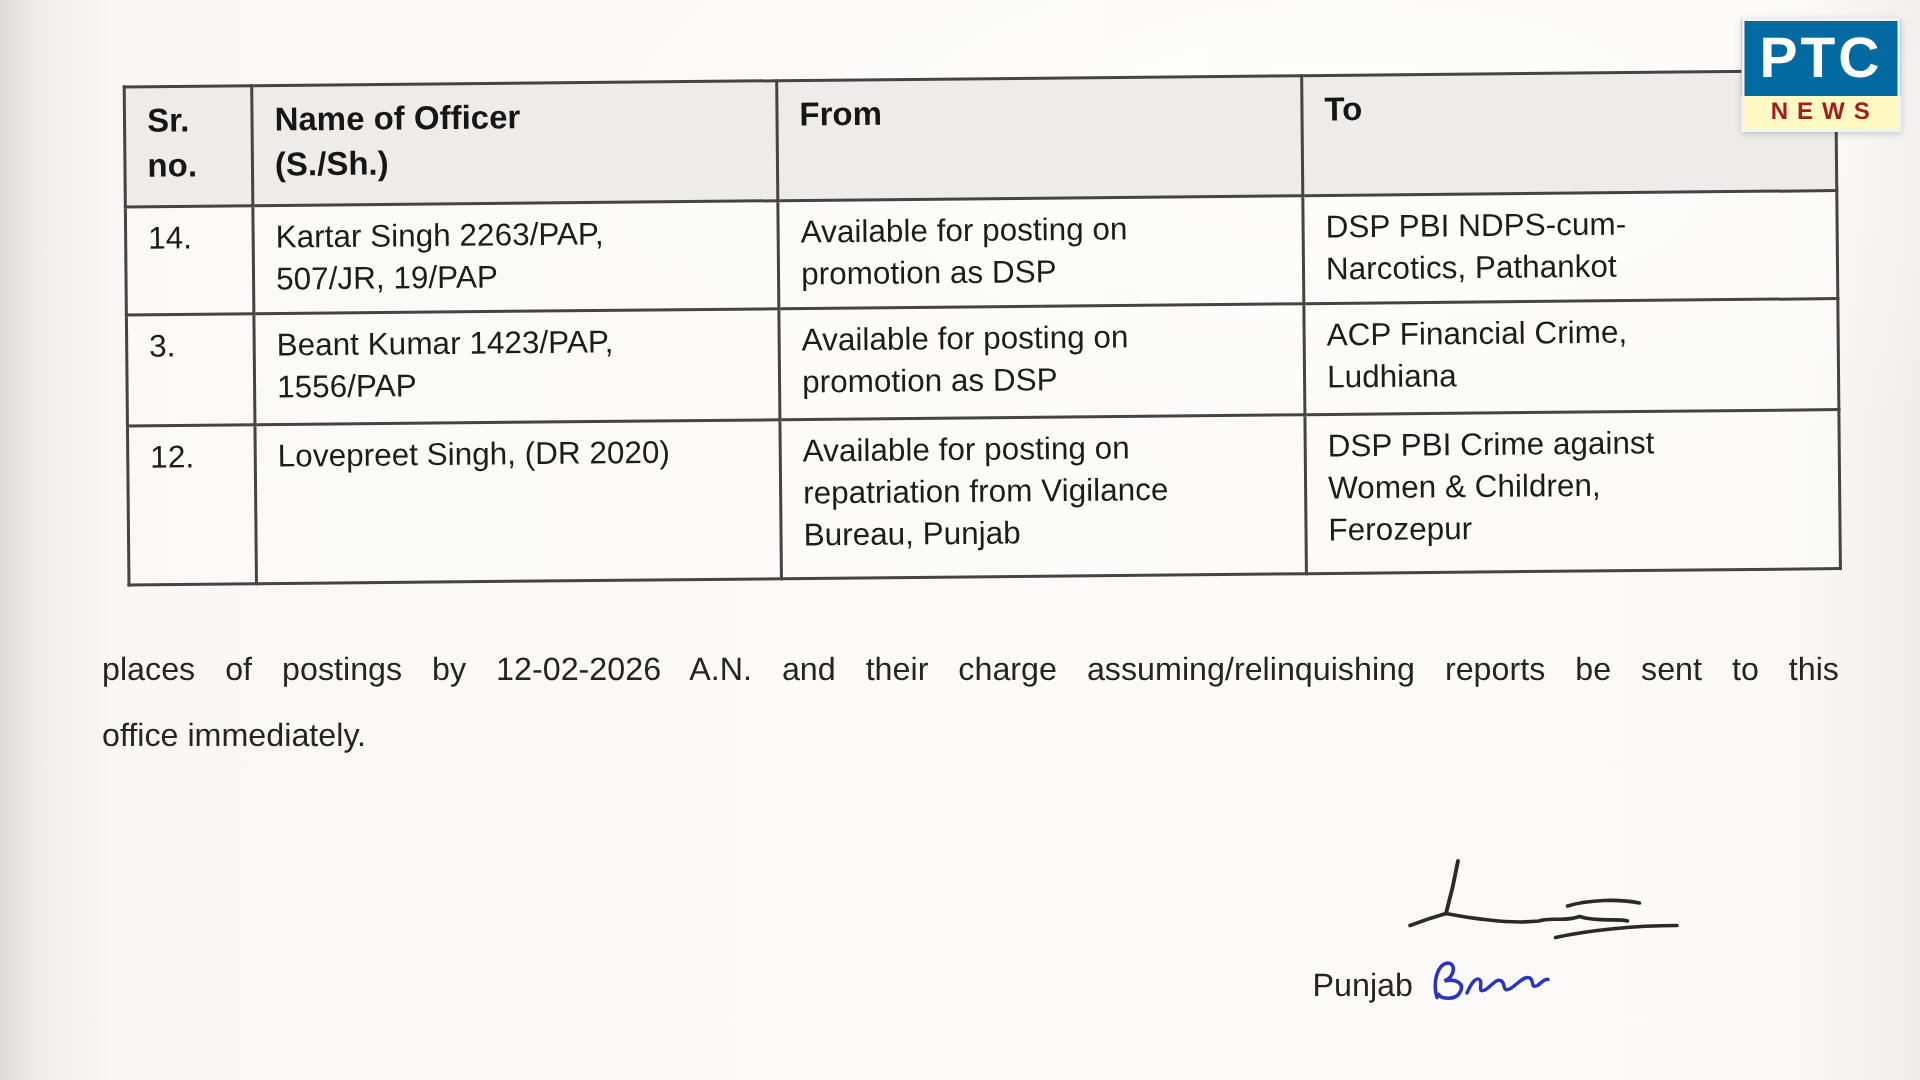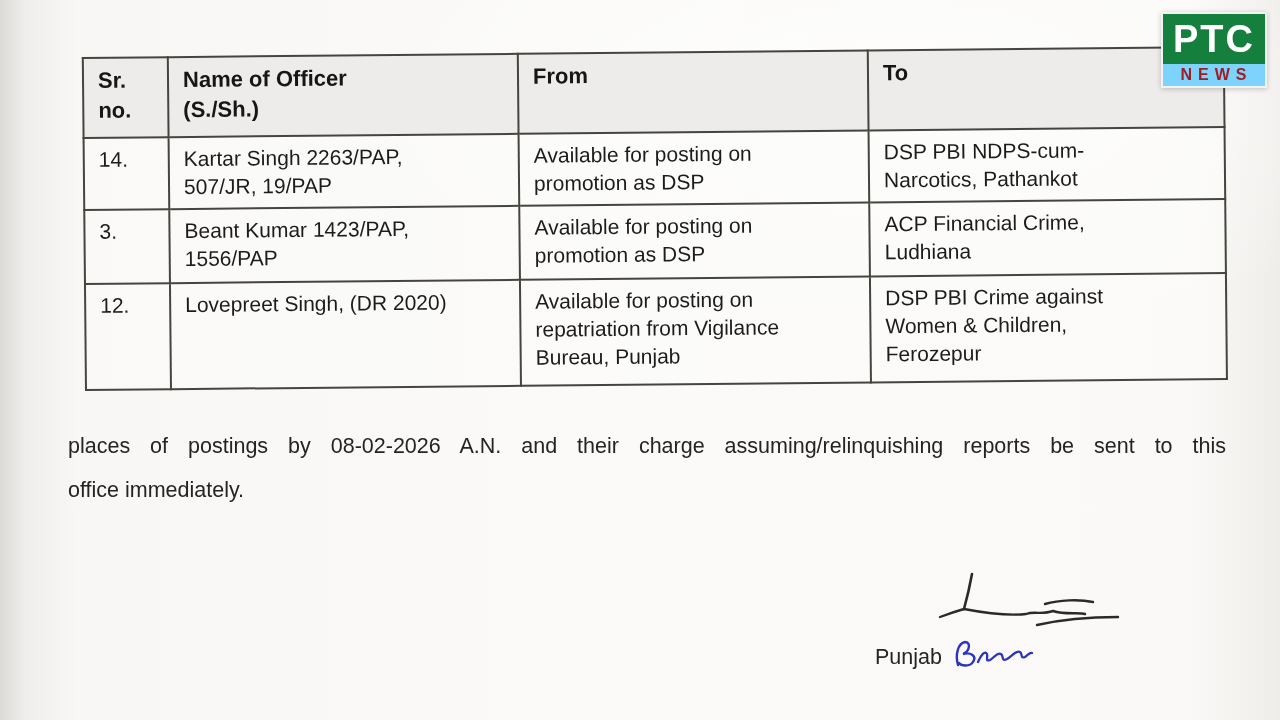--- a/index.html
+++ b/index.html
@@ -45,27 +45,27 @@
 
   
   .sign-flourish { position:absolute; left:933px; top:568px; width:192px; height:66px; }
   .sign-text { position:absolute; left:875px; top:641px; width:330px; font-size:21.5px; line-height:27px; color:#242424; }
   .sign-line2-wrap { display:flex; align-items:center; gap:8px; }
   .sign-initials { width:88px; height:36px; margin-top:-4px; }
 
   
   .ptc-logo { position:absolute; top:12px; right:13px; width:106px; box-shadow:0 1px 5px rgba(0,0,0,0.22); }
   .ptc-top {
-    background:#15803d; color:#ffffff;
+    background:#0369a1; color:#ffffff;
     font-weight:bold; font-size:38px; line-height:50px;
     text-align:center; letter-spacing:2px;
     border:2px solid #f2f2f2; border-bottom:none;
   }
   .ptc-bottom {
-    background:#7dd3fc; color:#a11d23;
+    background:#fef9c3; color:#a11d23;
     font-weight:bold; font-size:16px; line-height:22px;
     text-align:center; letter-spacing:6px; padding-left:5px;
     border:2px solid #f2f2f2; border-top:none;
   }
 </style>
 </head>
 <body>
 
 <table class="doc-table">
   <colgroup>
@@ -110,21 +110,21 @@
 repatriation from Vigilance
 Bureau, Punjab</td>
       <td>DSP PBI Crime against
 Women &amp; Children,
 Ferozepur</td>
     </tr>
   </tbody>
 </table>
 
 <div class="body-text">
-  <div class="body-line">places of postings by 08-02-2026 A.N. and their charge assuming/relinquishing reports be sent to this</div>
+  <div class="body-line">places of postings by 12-02-2026 A.N. and their charge assuming/relinquishing reports be sent to this</div>
   <div class="body-line last">office immediately.</div>
 </div>
 
 <svg class="sign-flourish" viewBox="0 0 192 66" fill="none">
   <path d="M 39,6 C 37,17 34,30 31,41" stroke="#2a2a28" stroke-width="2.6" stroke-linecap="round"></path>
   <path d="M 7,49 C 15,46 24,43 31,41 C 52,45 75,48 93,46 C 101,43 109,47 120,43 C 132,47 146,44 152,46" stroke="#2a2a28" stroke-width="2.4" stroke-linecap="round"></path>
   <path d="M 112,36 C 126,32 146,31 160,34" stroke="#2a2a28" stroke-width="2.4" stroke-linecap="round"></path>
   <path d="M 104,57 C 126,52 158,49 185,49" stroke="#2a2a28" stroke-width="2.4" stroke-linecap="round"></path>
 </svg>
 

